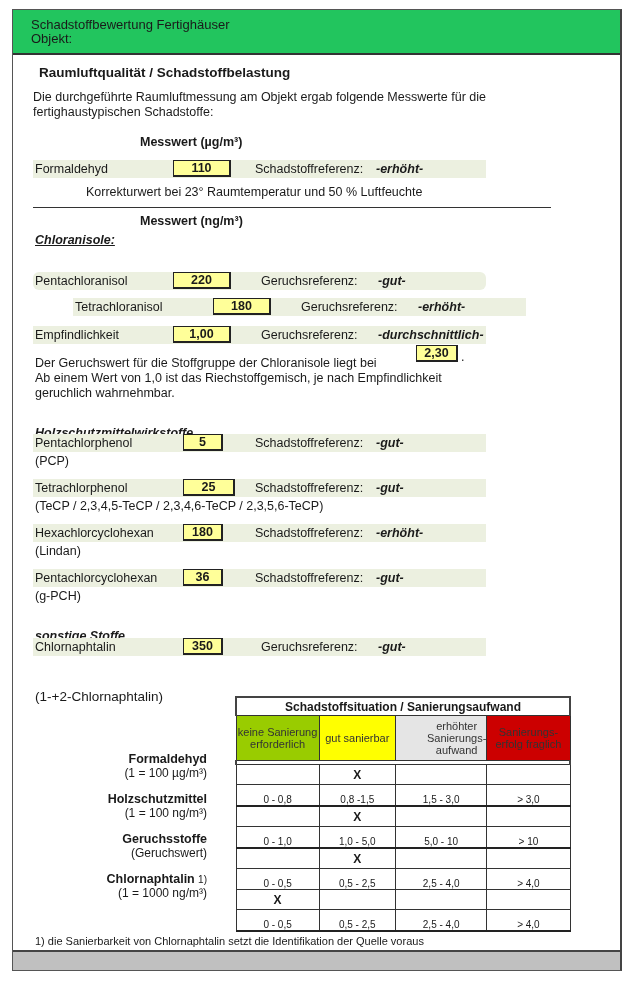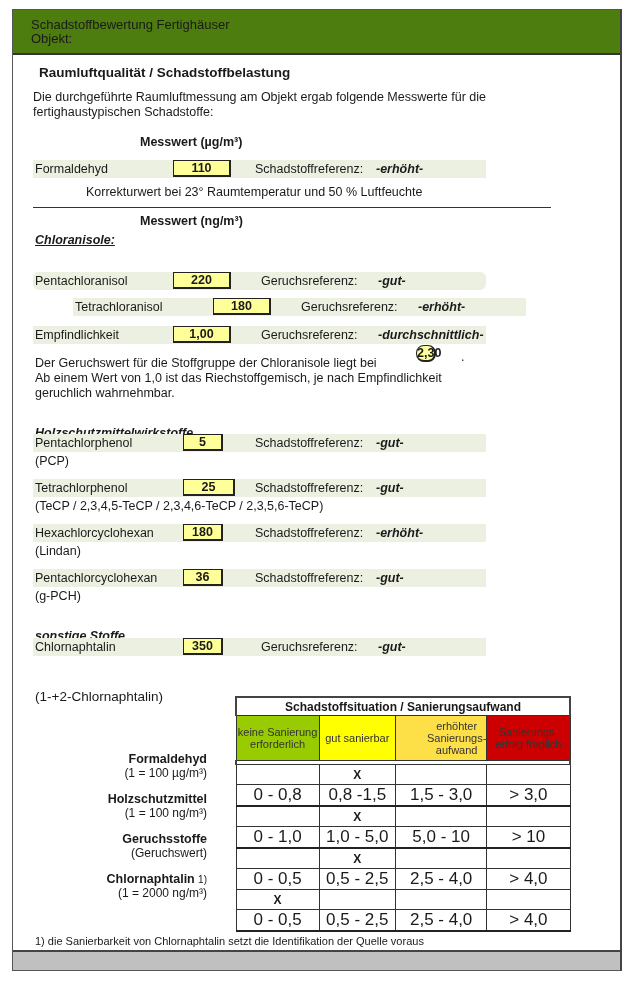--- a/index.html
+++ b/index.html
@@ -1,38 +1,38 @@
 <!DOCTYPE html>
 <html><head>
 <meta charset="utf-8">
 <style>
   html, body { margin: 0; padding: 0; background: #ffffff; }
   body { width: 636px; height: 986px; position: relative; font-family: "Liberation Sans", sans-serif; color: #1a1a1a; overflow: hidden; }
   .page { position: absolute; left: 12px; top: 9px; width: 610px; height: 962px; border: 1px solid #555; border-right: 2px solid #444; box-sizing: border-box; background: #fff; }
-  .header { position: absolute; left: 0; top: 0; width: 100%; height: 45px; background: #4d7c0f; border-bottom: 2px solid #333; box-sizing: border-box; padding: 8px 0 12px 18px; font-size: 13px; line-height: 14px; }
+  .header { position: absolute; left: 0; top: 0; width: 100%; height: 45px; background: #22c55e; border-bottom: 2px solid #333; box-sizing: border-box; padding: 8px 0 12px 18px; font-size: 13px; line-height: 14px; }
   .footer { position: absolute; left: 0; bottom: 0; width: 100%; height: 20px; background: #c0c0c0; border-top: 2px solid #444; box-sizing: border-box; }
   .abs { position: absolute; }
   .h1 { font-weight: bold; font-size: 13.5px; }
   .txt { font-size: 12.5px; line-height: 15px; }
   .bold { font-weight: bold; }
   .section { font-weight: bold; font-style: italic; text-decoration: underline; font-size: 12.5px; }
   .row { position: absolute; left: 20px; width: 453px; height: 18px; background: #ecf0e0; }
   .row .name { position: absolute; left: 2px; top: 2px; font-size: 12.5px; }
   .vbox { position: absolute; top: 0; width: 58px; height: 17px; background: #ffff99; border: 1px solid #222; border-right-width: 2px; border-bottom-width: 2px; box-sizing: border-box; text-align: center; font-weight: bold; font-size: 12.5px; line-height: 15px; }
   .row .ref { position: absolute; top: 2px; font-size: 12.5px; }
   .row .rating { position: absolute; top: 2px; font-size: 12.5px; font-weight: bold; font-style: italic; }
   .sub { position: absolute; left: 22px; font-size: 12.5px; }
   .hr { position: absolute; left: 20px; width: 518px; height: 0; border-top: 1.5px solid #333; }
   table.rt { position: absolute; left: 222px; top: 686px; width: 336px; border-collapse: collapse; font-size: 11px; }
   table.rt td { border: 1px solid #333; text-align: center; padding: 0; }
   table.rt .title { font-weight: bold; font-size: 12px; height: 17px; border: 2px solid #444; border-bottom: 1px solid #333; }
   table.rt .cat td { height: 44px; line-height: 12px; color: #333; }
   table.rt .gap td { height: 3px; border-left: 2px solid #444; border-right: 2px solid #444; }
   table.rt .xrow td { height: 19px; font-weight: bold; font-size: 12px; }
-  table.rt .rrow td { height: 20px; font-size: 17px; vertical-align: bottom; }
+  table.rt .rrow td { height: 20px; font-size: 10px; vertical-align: bottom; }
   table.rt .rrow.thick td { border-bottom: 2px solid #222; }
   .lbl { position: absolute; right: 440px; text-align: right; font-size: 12px; }
   .lbl .b { font-weight: bold; font-size: 12.5px; }
 </style>
 </head>
 <body>
 
 <div class="page">
   <div class="header">
     <div>Schadstoffbewertung Fertighäuser</div>
@@ -71,21 +71,21 @@
   </div>
   <div class="row" style="top:316px;">
     <span class="name">Empfindlichkeit</span>
     <span class="vbox" style="left:140px;">1,00</span>
     <span class="ref" style="left:228px;">Geruchsreferenz:</span>
     <span class="rating" style="left:345px;">-durchschnittlich-</span>
   </div>
 
   <div class="abs txt" style="left:22px; top:346px;">Der Geruchswert für die Stoffgruppe der Chloranisole liegt bei</div>
   <div class="abs" style="left:403px; top:335px; width:42px; height:17px;">
-    <span class="vbox" style="left:0; width:20px;border-radius:8px;">2,30</span>
+    <span class="vbox" style="left:0; width:42px;">2,30</span>
   </div>
   <div class="abs txt" style="left:448px; top:340px;">.</div>
   <div class="abs txt" style="left:22px; top:361px;">Ab einem Wert von 1,0 ist das Riechstoffgemisch, je nach Empfindlichkeit</div>
   <div class="abs txt" style="left:22px; top:376px;">geruchlich wahrnehmbar.</div>
 
   <div class="abs section" style="left:22px; top:416px;">Holzschutzmittelwirkstoffe</div>
 
   <div class="row" style="top:424px;">
     <span class="name">Pentachlorphenol</span>
     <span class="vbox" style="left:150px; width:40px;">5</span>
@@ -135,37 +135,37 @@
   <div class="lbl" style="top:782px; right:413px;">
     <div class="b">Holzschutzmittel</div>
     <div>(1 = 100 ng/m³)</div>
   </div>
   <div class="lbl" style="top:822px; right:413px;">
     <div class="b">Geruchsstoffe</div>
     <div>(Geruchswert)</div>
   </div>
   <div class="lbl" style="top:862px; right:413px;">
     <div><span class="b">Chlornaphtalin</span> <span style="font-size:10px;">1)</span></div>
-    <div>(1 = 2000 ng/m³)</div>
+    <div>(1 = 1000 ng/m³)</div>
   </div>
 
   <table class="rt">
     <tbody>
         <tr>
           <td colspan="4" class="title">Schadstoffsituation / Sanierungsaufwand</td>
         </tr>
     <tr class="cat">
       <td style="width: 25%; background: rgb(153, 204, 0);">
             <div>keine Sanierung</div>
             <div>erforderlich</div>
           </td>
       <td style="width: 23%; background: rgb(255, 255, 0);">
             <div>gut sanierbar</div>
           </td>
-      <td style="width: 27%; background: #fde047; padding-left: 31px;">
+      <td style="width: 27%; background: #e5e5e5; padding-left: 31px;">
             <div>erhöhter</div>
             <div>Sanierungs-</div>
             <div>aufwand</div>
           </td>
       <td style="width: 25%; background: rgb(204, 0, 0);">
             <div>Sanierungs-</div>
             <div>erfolg fraglich</div>
           </td>
     </tr>
     <tr class="gap">

